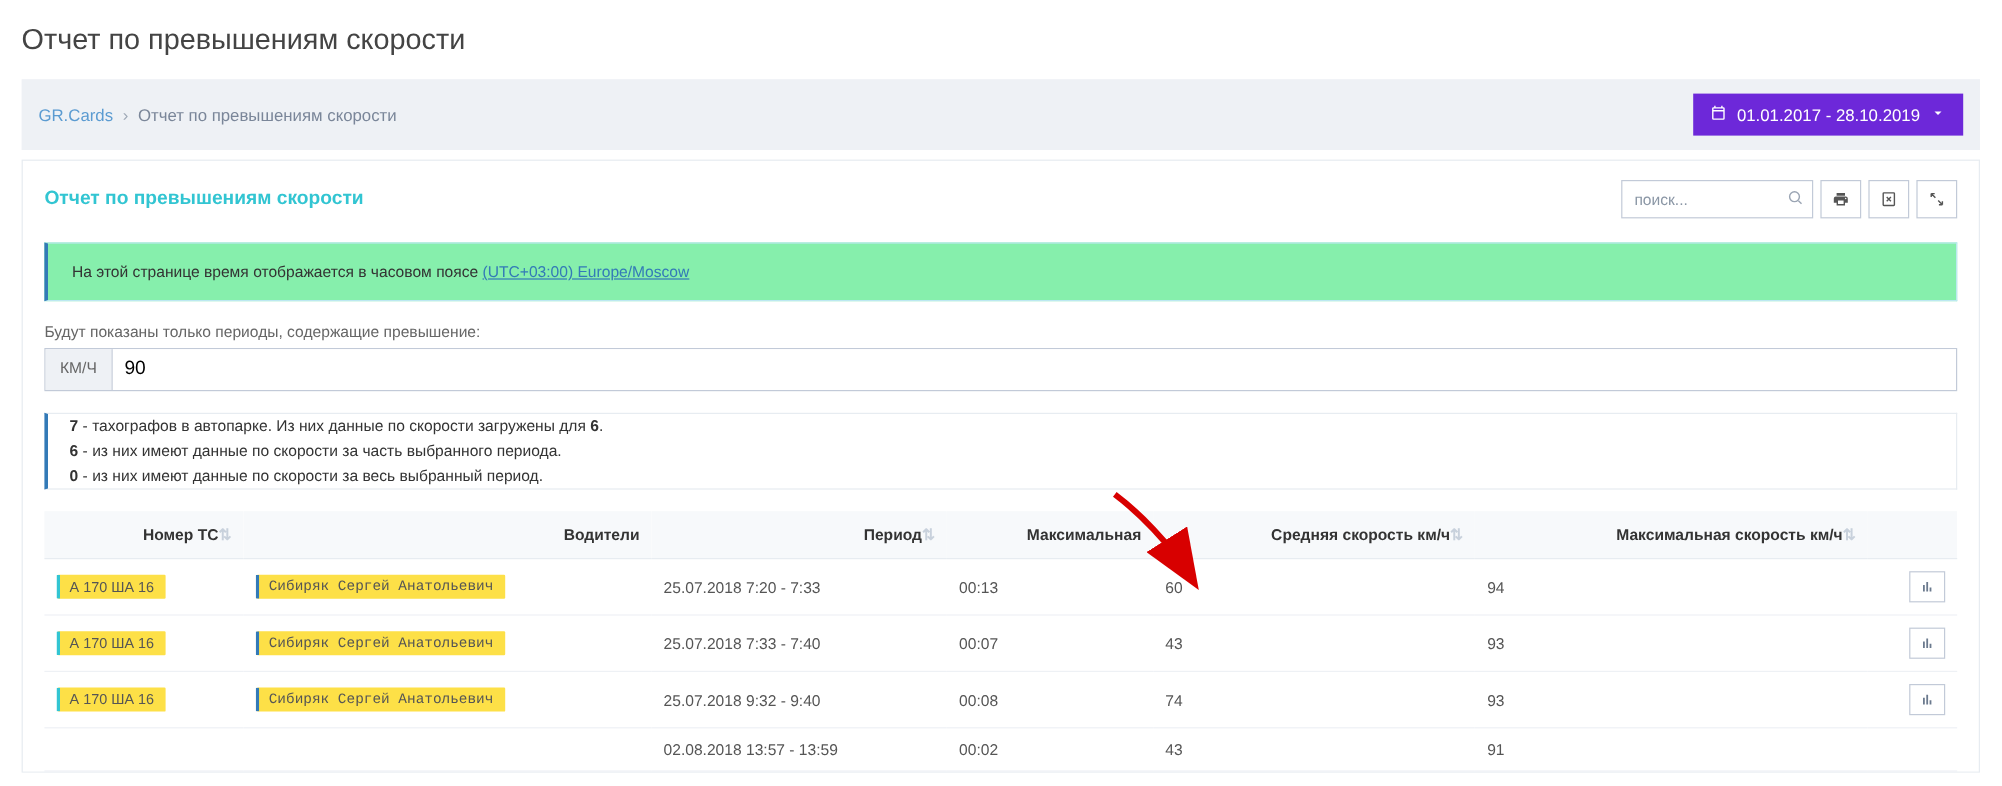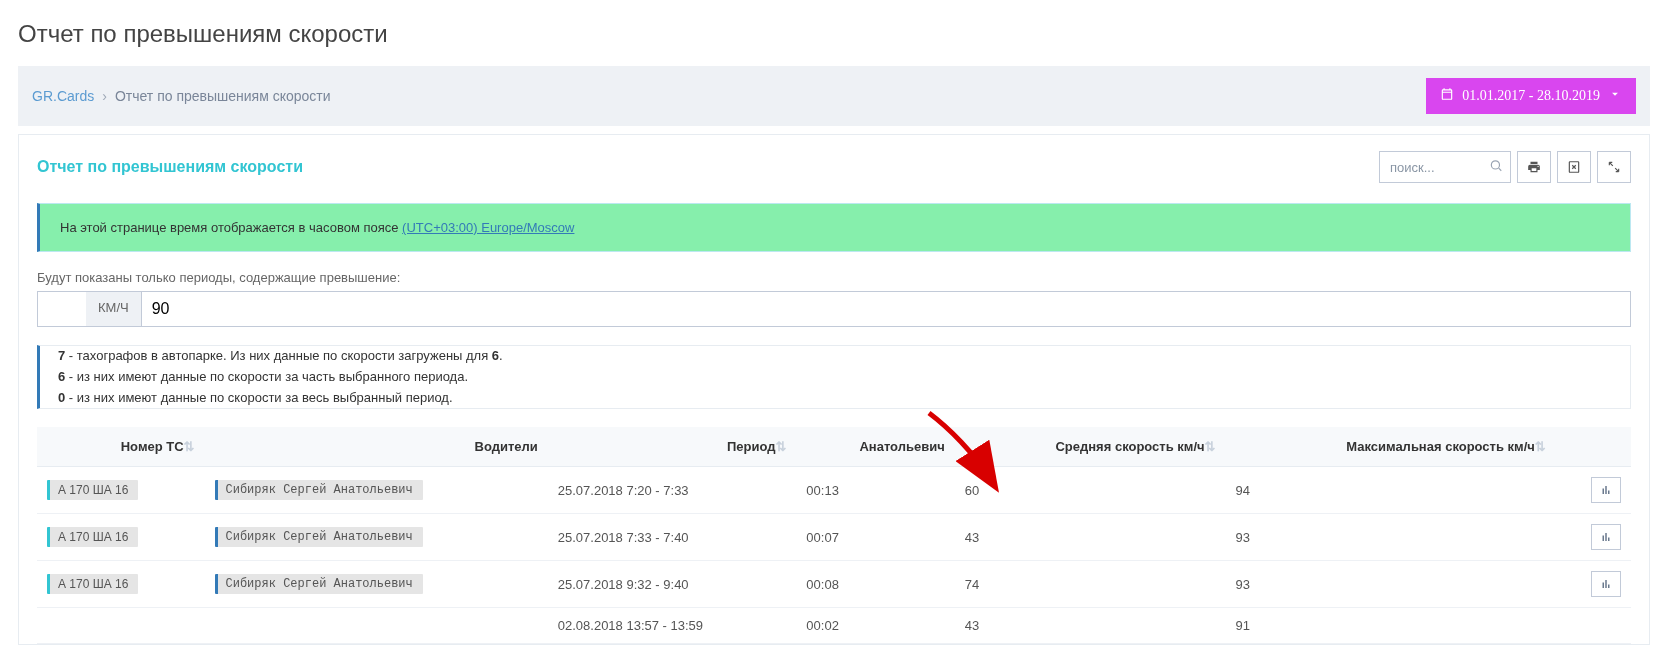--- a/index.html
+++ b/index.html
@@ -22,29 +22,28 @@
     display: flex;
     align-items: center;
     justify-content: space-between;
     margin-bottom: 8px;
     font-size: 14px;
   }
   .breadcrumb-left { display: flex; align-items: center; gap: 8px; color: #7a8699; }
   .breadcrumb-left a { color: #5b9bd1; text-decoration: none; }
   .breadcrumb-sep { color: #9fa9b7; }
   .date-range-btn {
-    background: #d946ef;
+    background: #6d28d9;
     color: #fff;
     padding: 9px 14px;
     display: inline-flex;
     align-items: center;
     gap: 8px;
     font-size: 14px;
     cursor: pointer;
-    font-family: Liberation Serif, serif;
   }
   .date-range-btn svg { width: 14px; height: 14px; fill: #fff; }
   .card {
     border: 1px solid #e7ecf1;
     padding: 0;
   }
   .card-header {
     display: flex;
     align-items: center;
     justify-content: space-between;
@@ -57,21 +56,21 @@
   }
   .card-tools { display: flex; align-items: center; gap: 6px; }
   .search-box {
     position: relative;
   }
   .search-box input {
     border: 1px solid #c2cad8;
     height: 32px;
     padding: 0 32px 0 10px;
     font-size: 13px;
-    width: 132px;
+    width: 160px;
     color: #555;
   }
   .search-box input::placeholder { color: #8a96a5; }
   .search-box .icon {
     position: absolute;
     right: 8px;
     top: 50%;
     transform: translateY(-50%);
     color: #9aa4b3;
   }
@@ -99,21 +98,20 @@
   .alert a { color: #337ab7; text-decoration: underline; }
   .filter-label {
     color: #666;
     margin-bottom: 6px;
     font-size: 13px;
   }
   .filter-row {
     display: flex;
     border: 1px solid #c2cad8;
     margin-bottom: 18px;
-    padding-left: 48px;
   }
   .filter-prefix {
     background: #eef1f5;
     color: #666;
     padding: 8px 12px;
     border-right: 1px solid #c2cad8;
     text-transform: uppercase;
   }
   .filter-input {
     border: none;
@@ -151,21 +149,21 @@
   }
   table.data tbody td {
     padding: 10px 10px;
     border-bottom: 1px solid #eef1f5;
     color: #555;
     vertical-align: middle;
   }
   .tag {
     display: inline-flex;
     align-items: center;
-    background: #e5e5e5;
+    background: #fde047;
     color: #555;
     font-size: 12px;
     padding: 3px 10px 3px 8px;
     border-left: 3px solid #32c5d2;
     border-radius: 1px;
   }
   .tag.driver { border-left-color: #337ab7; font-family: Liberation Mono, monospace; }
   .act-btn {
     border: 1px solid #c2cad8;
     background: #fff;
@@ -267,21 +265,21 @@
           <b>0</b><span> - из них имеют данные по скорости за весь выбранный период.</span>
         </div>
       </div>
 
       <table class="data">
         <thead>
           <tr>
             <th><span>Номер ТС</span><span class="sort">⇅</span></th>
             <th><span>Водители</span></th>
             <th><span>Период</span><span class="sort">⇅</span></th>
-            <th><span>Анатольевич</span></th>
+            <th><span>Максимальная</span></th>
             <th><span>Средняя скорость км/ч</span><span class="sort">⇅</span></th>
             <th><span>Максимальная скорость км/ч</span><span class="sort">⇅</span></th>
             <th></th>
           </tr>
         </thead>
         <tbody id="tbody">
             <tr>
               <td><span class="tag">А 170 ША 16</span></td>
               <td><span class="tag driver">Сибиряк Сергей Анатольевич</span></td>
               <td>25.07.2018 7:20 - 7:33</td>

